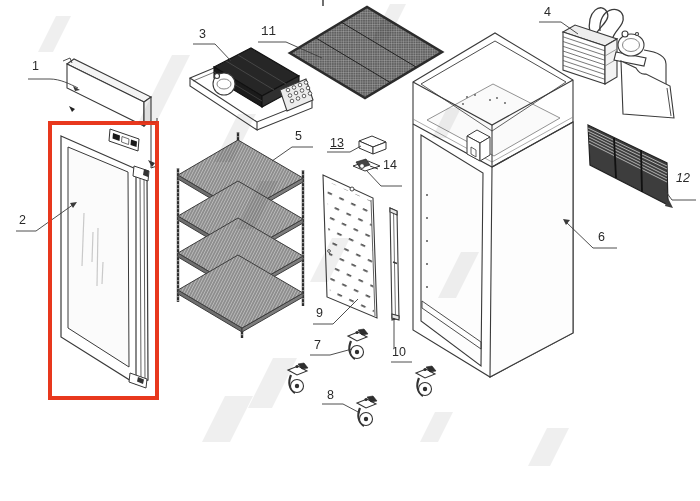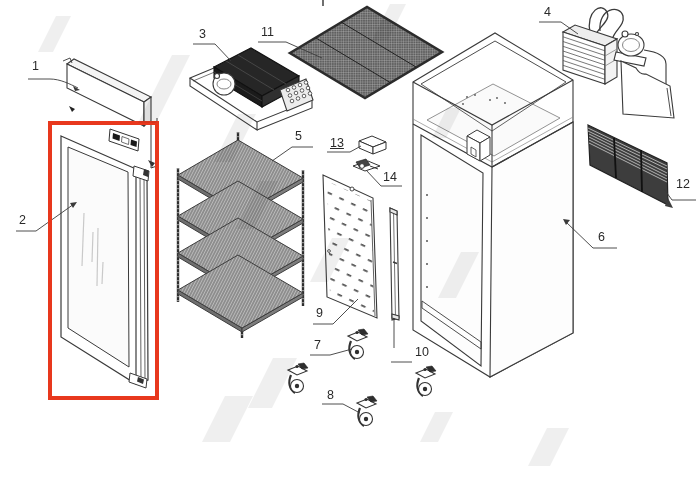--- a/index.html
+++ b/index.html
@@ -323,18 +323,18 @@
 
 <div class="plabel" style="left:32px;top:60px;">1</div>
 <div class="plabel" style="left:19px;top:214px;">2</div>
 <div class="plabel" style="left:199px;top:28px;">3</div>
 <div class="plabel" style="left:544px;top:6px;">4</div>
 <div class="plabel" style="left:295px;top:130px;">5</div>
 <div class="plabel" style="left:598px;top:231px;">6</div>
 <div class="plabel" style="left:314px;top:339px;">7</div>
 <div class="plabel" style="left:327px;top:389px;">8</div>
 <div class="plabel" style="left:316px;top:307px;">9</div>
-<div class="plabel" style="left:392px;top:346px;margin-left:23px;">10</div>
-<div class="plabel" style="left:261px;top:26px;">11</div>
-<div class="plabel" style="left:676px;top:178px;">12</div>
+<div class="plabel" style="left:392px;top:346px;">10</div>
+<div class="plabel" style="left:261px;top:26px;font-family:Liberation Mono, monospace;">11</div>
+<div class="plabel" style="left:676px;top:172px;font-style:italic;">12</div>
 <div class="plabel" style="left:330px;top:137px;text-decoration:underline;">13</div>
-<div class="plabel" style="left:383px;top:171px;text-align:right;">14</div>
+<div class="plabel" style="left:383px;top:159px;text-align:right;">14</div>
 </div>
 
 </body></html>

